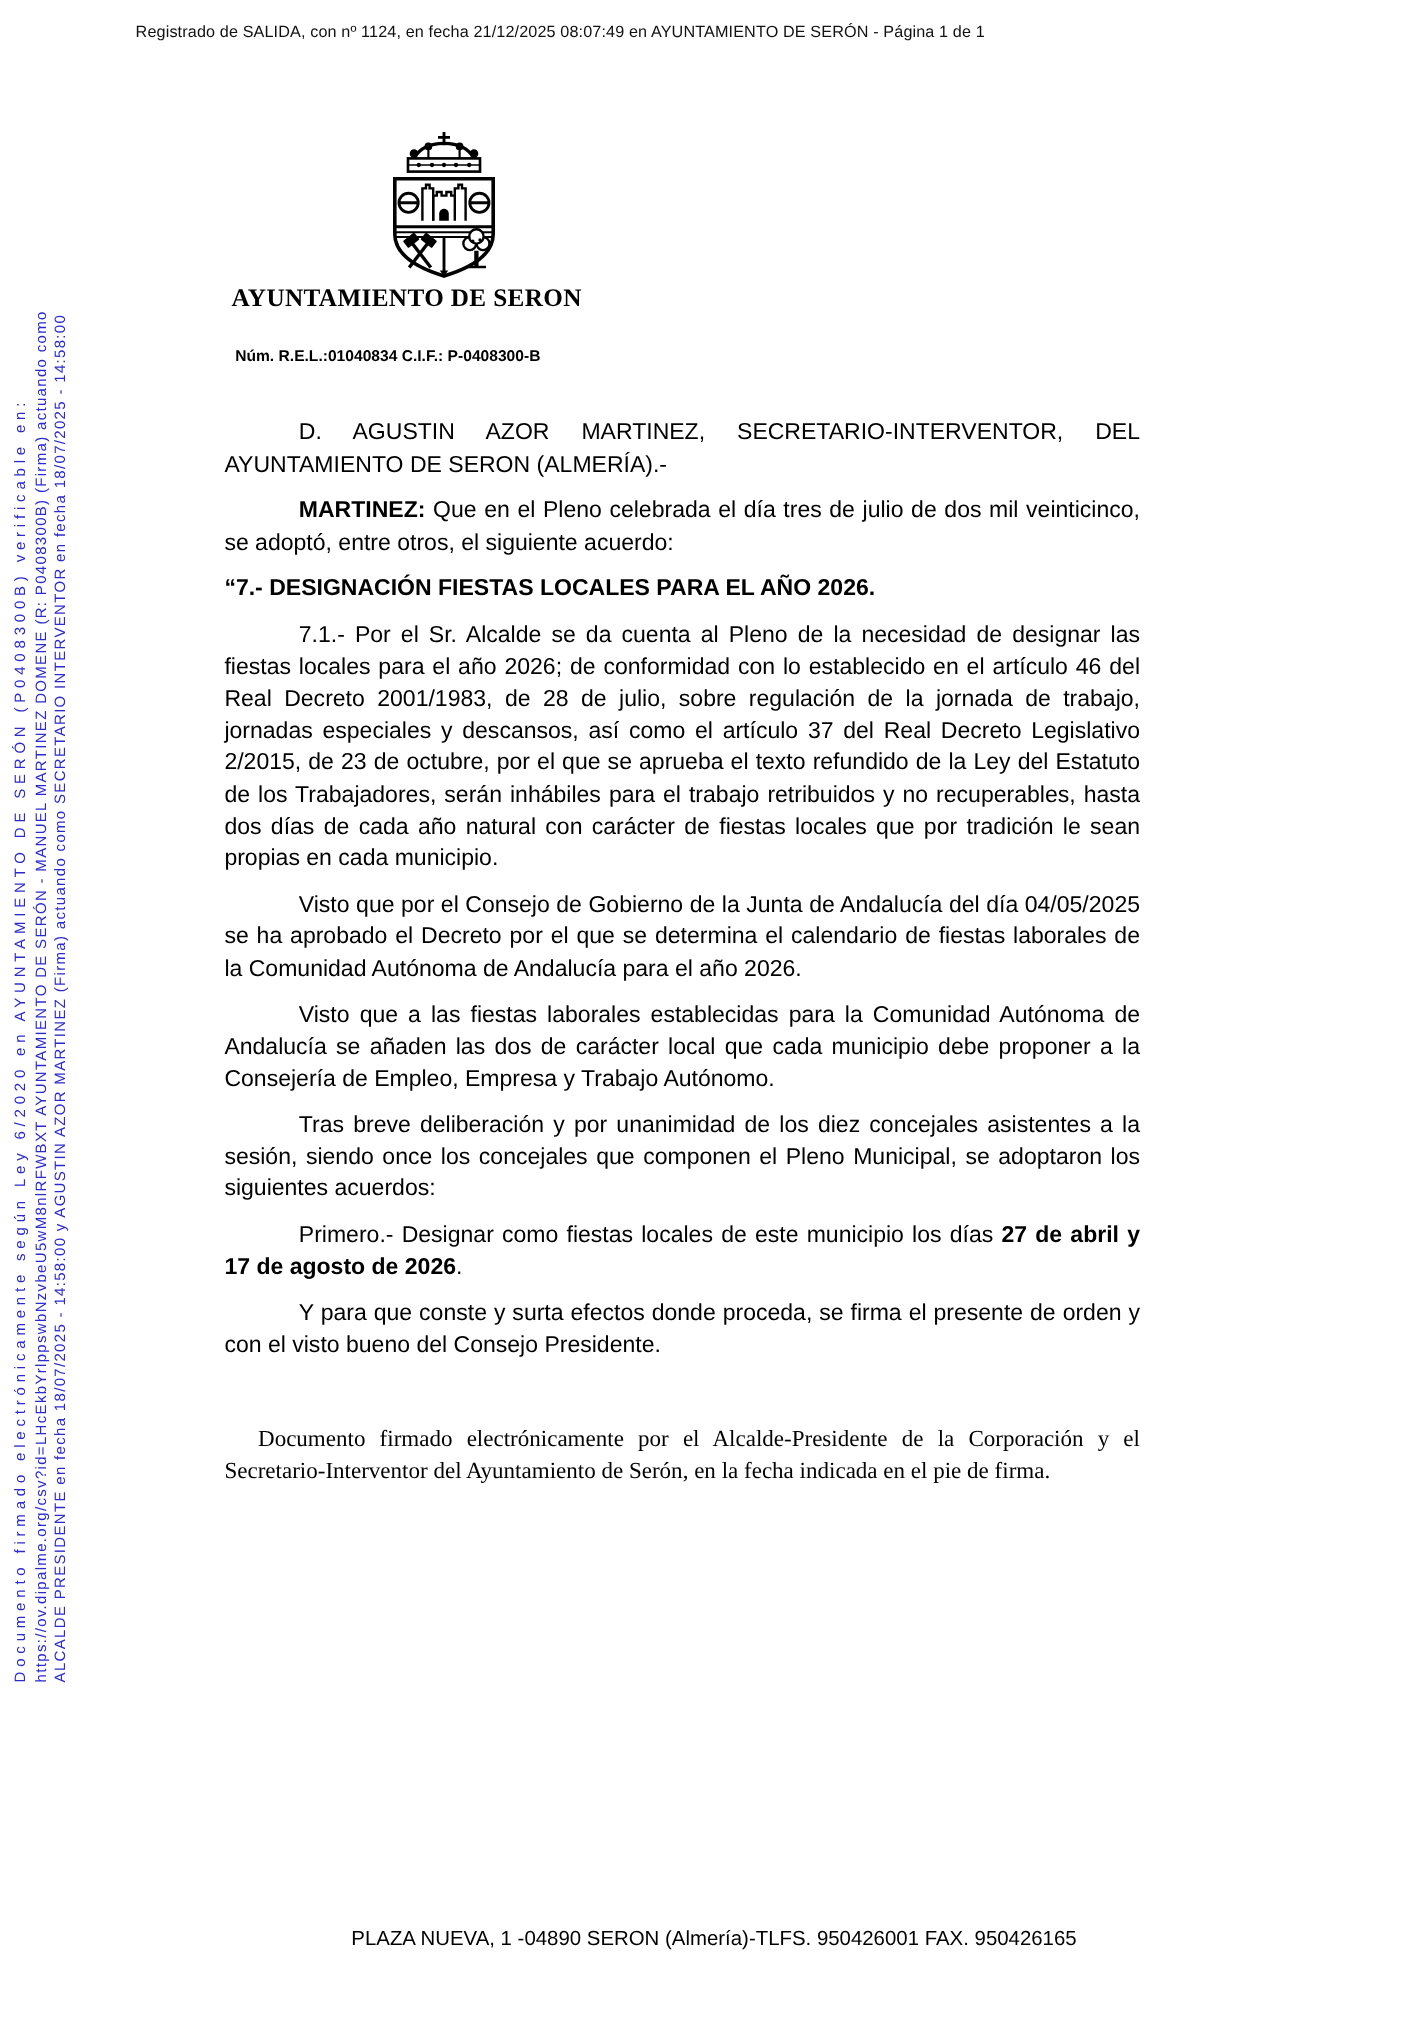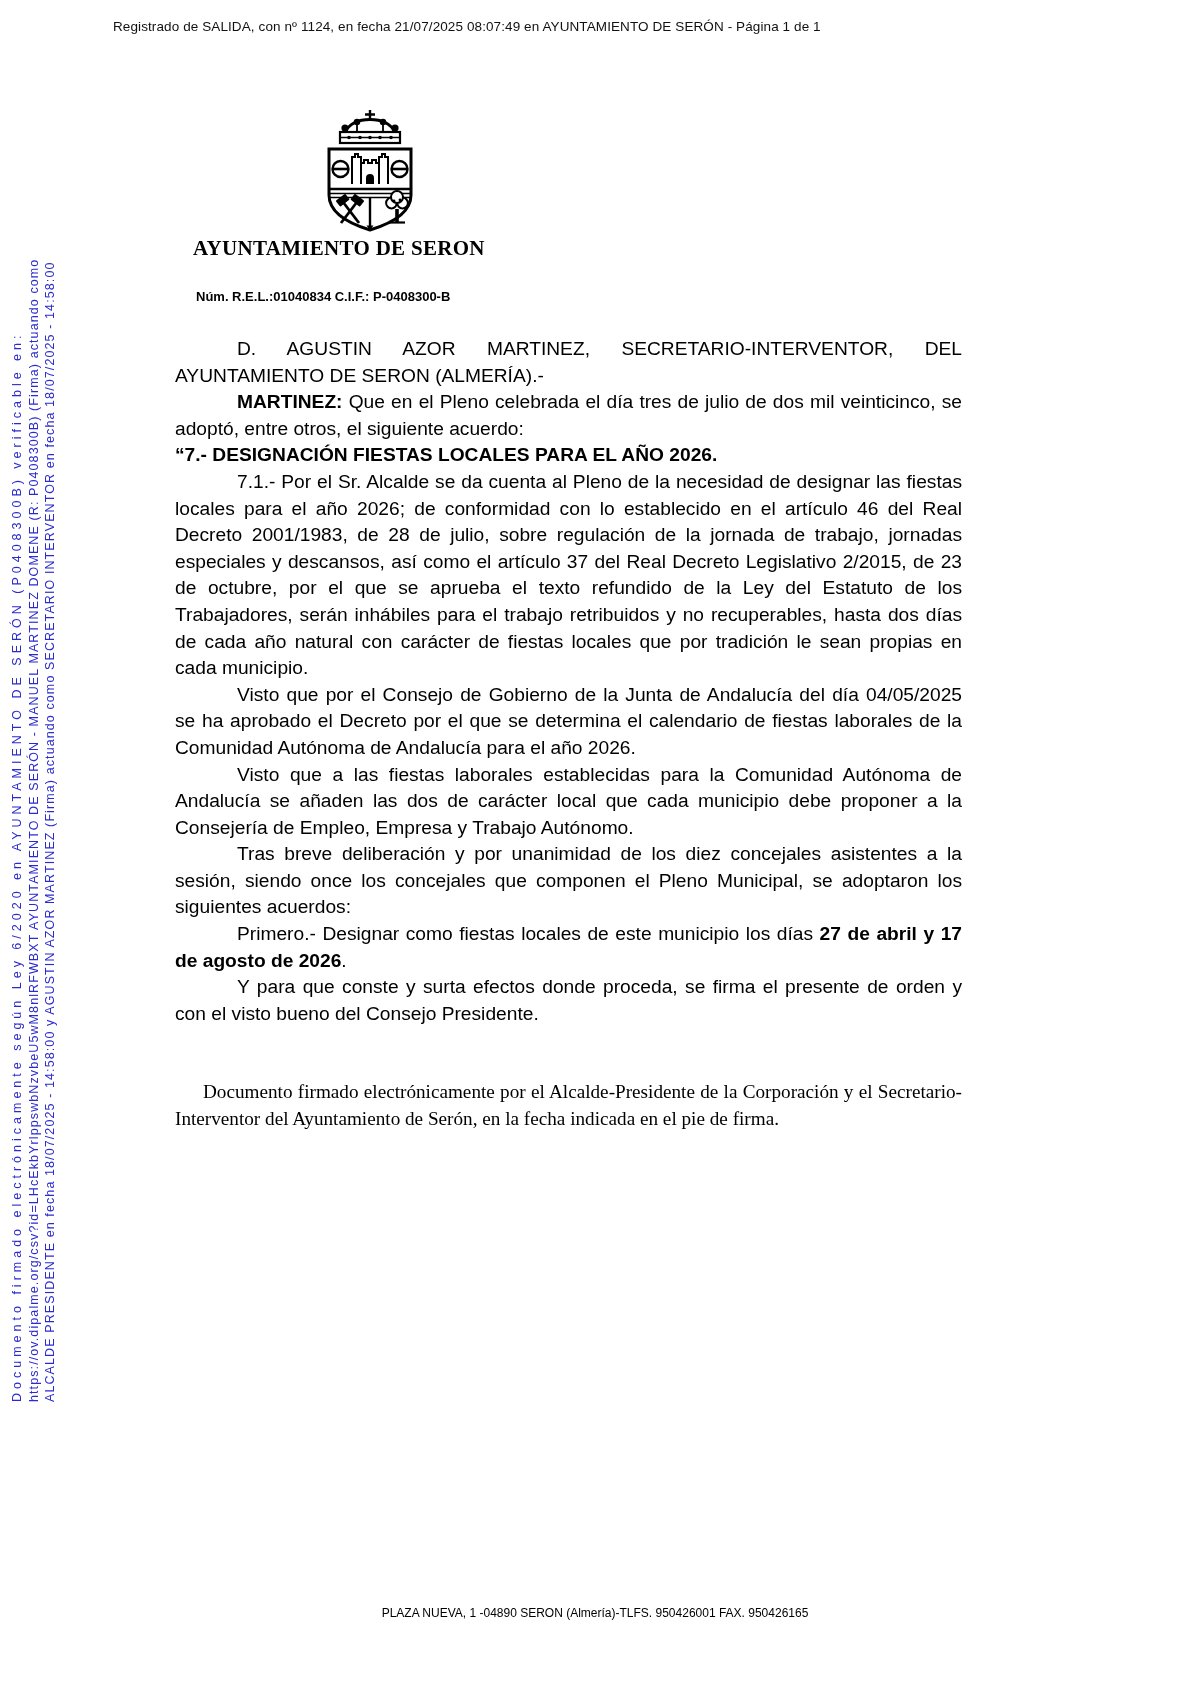--- a/index.html
+++ b/index.html
@@ -53,21 +53,21 @@
   
   .doc-body {
     position: absolute;
     left: 175px;
     top: 336px;
     width: 787px;
     font-size: 19.2px;
     line-height: 26.6px;
     text-align: justify;
   }
-  .para { margin: 0; text-indent: 62px; }
+  .para { margin: 12px; text-indent: 62px; }
   .para.no-indent { text-indent: 0; font-weight: bold; }
   .para.signed-note { margin-top: 52px; text-indent: 28px; font-family: Liberation Serif, serif; }
   .para b { font-weight: bold; }
 
   
   .sidebar-rotated {
     position: absolute;
     left: 9px;
     top: 1402px;
     width: 1200px;
@@ -80,30 +80,30 @@
   .sb2 { letter-spacing: 1.1px; }
   .sb3 { letter-spacing: 1.1px; }
 
   
   .footer-line {
     position: absolute;
     left: 0;
     right: 0;
     top: 1606px;
     text-align: center;
-    font-size: 12px;
+    font-size: 17px;
     white-space: nowrap;
   }
 </style>
 </head>
 <body>
 
 <div class="page">
 
-  <div class="register-line">Registrado de SALIDA, con nº 1124, en fecha 21/07/2025 08:07:49 en AYUNTAMIENTO DE SERÓN - Página 1 de 1</div>
+  <div class="register-line">Registrado de SALIDA, con nº 1124, en fecha 21/12/2025 08:07:49 en AYUNTAMIENTO DE SERÓN - Página 1 de 1</div>
 
   <header>
     <svg class="crest" width="130" height="126" viewBox="0 0 130 126" xmlns="http://www.w3.org/2000/svg">
       <g fill="none" stroke="#000" stroke-width="2.4">
 
         <path d="M65 2 V13 M60 6.5 H70"></path>
 
         <path d="M40 24 C46 13 57 11.5 65 11.5 C73 11.5 84 13 90 24" stroke-width="2.8"></path>
         <circle cx="40" cy="20" r="2.4" fill="#000"></circle>
         <circle cx="52" cy="14" r="2" fill="#000"></circle>

